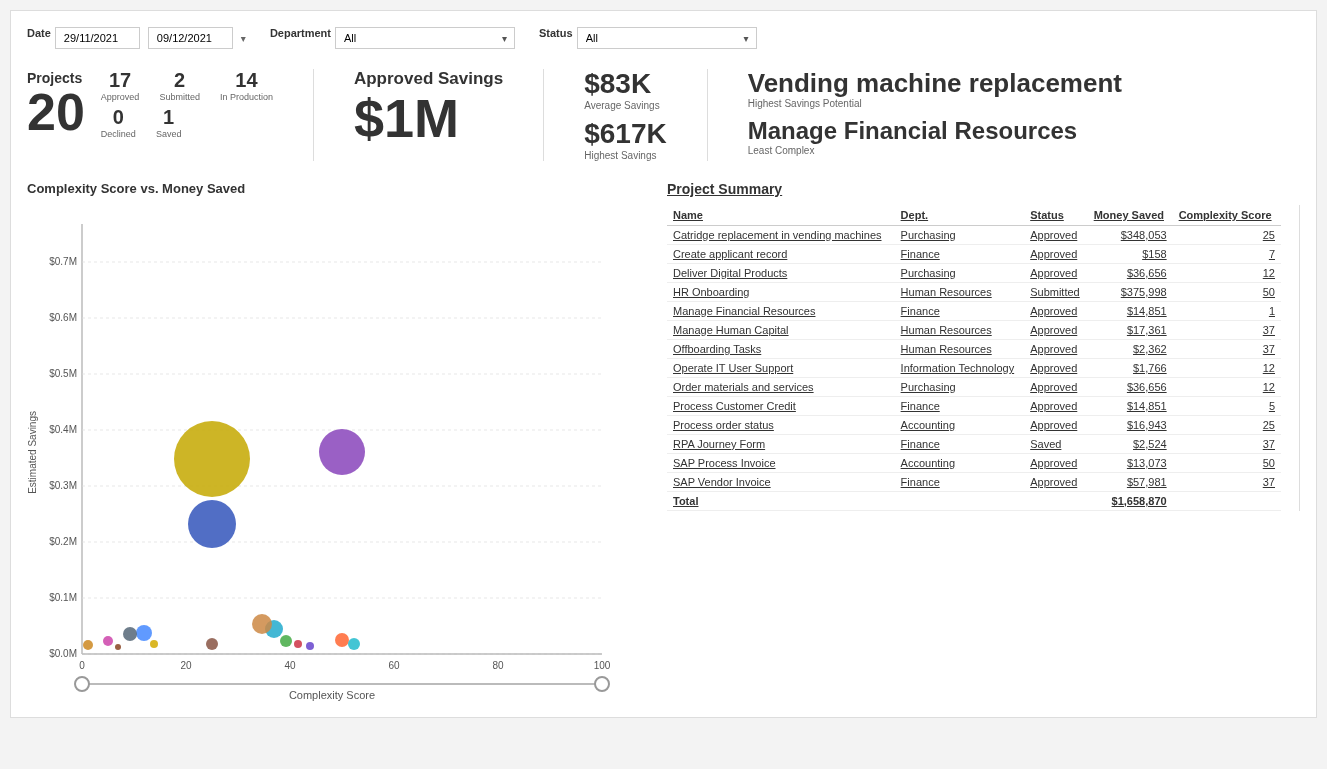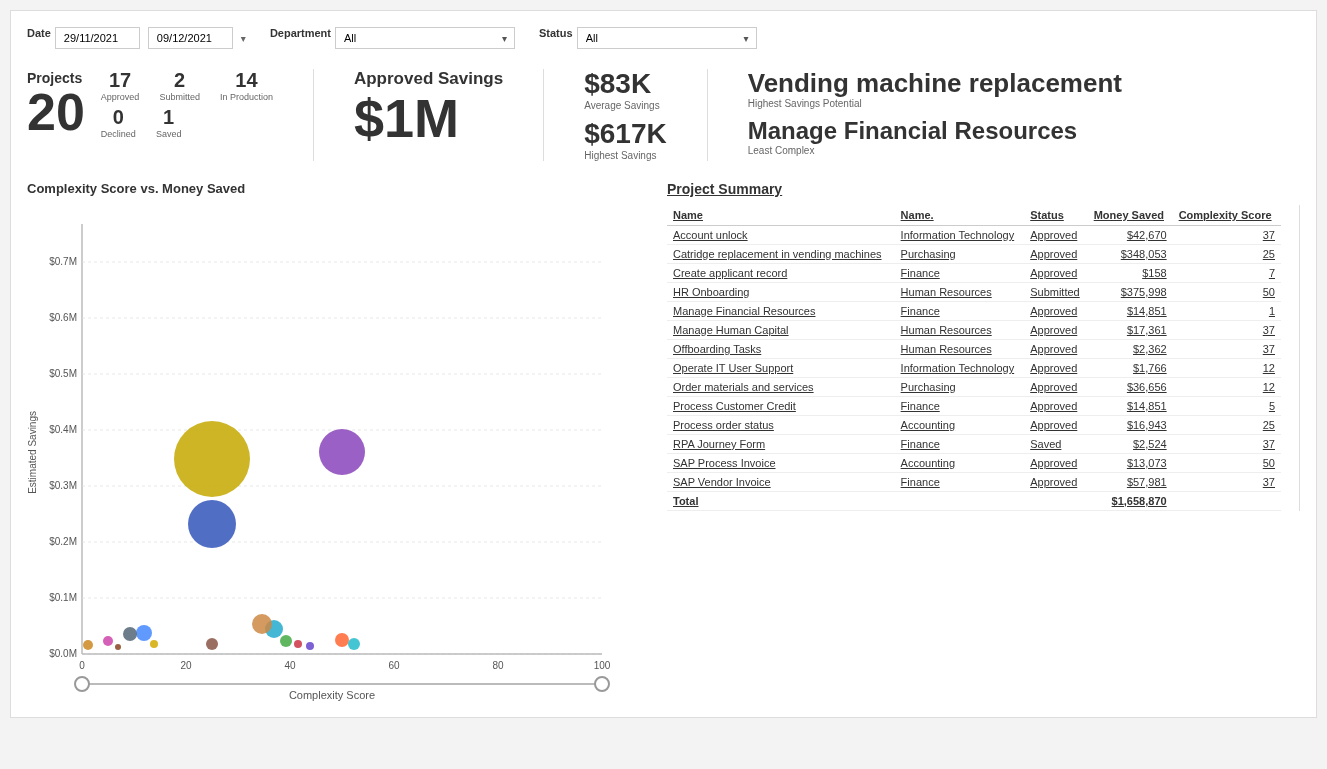--- a/index.html
+++ b/index.html
@@ -214,47 +214,47 @@
       </div>
     </div>
 
     <div class="table-section">
       <div class="table-title">Project Summary</div>
       <div class="table-wrapper">
         <table class="project-table">
           <thead>
             <tr>
               <th>Name</th>
-              <th>Name.</th>
+              <th>Dept.</th>
               <th>Status</th>
               <th class="money-col">Money Saved</th>
               <th class="complexity-col">Complexity Score</th>
             </tr>
           </thead>
           <tbody id="table-body">
-          <tr>
-      <td>Account unlock</td>
-      <td>Information Technology</td>
-      <td>Approved</td>
-      <td class="money-col">$42,670</td>
-      <td class="complexity-col">37</td>
-    </tr>
               <tr>
       <td>Catridge replacement in vending machines</td>
       <td>Purchasing</td>
       <td>Approved</td>
       <td class="money-col">$348,053</td>
       <td class="complexity-col">25</td>
     </tr>
               <tr>
       <td>Create applicant record</td>
       <td>Finance</td>
       <td>Approved</td>
       <td class="money-col">$158</td>
       <td class="complexity-col">7</td>
+    </tr>
+              <tr>
+      <td>Deliver Digital Products</td>
+      <td>Purchasing</td>
+      <td>Approved</td>
+      <td class="money-col">$36,656</td>
+      <td class="complexity-col">12</td>
     </tr>
               <tr>
       <td>HR Onboarding</td>
       <td>Human Resources</td>
       <td>Submitted</td>
       <td class="money-col">$375,998</td>
       <td class="complexity-col">50</td>
     </tr>
               <tr>
       <td>Manage Financial Resources</td>

